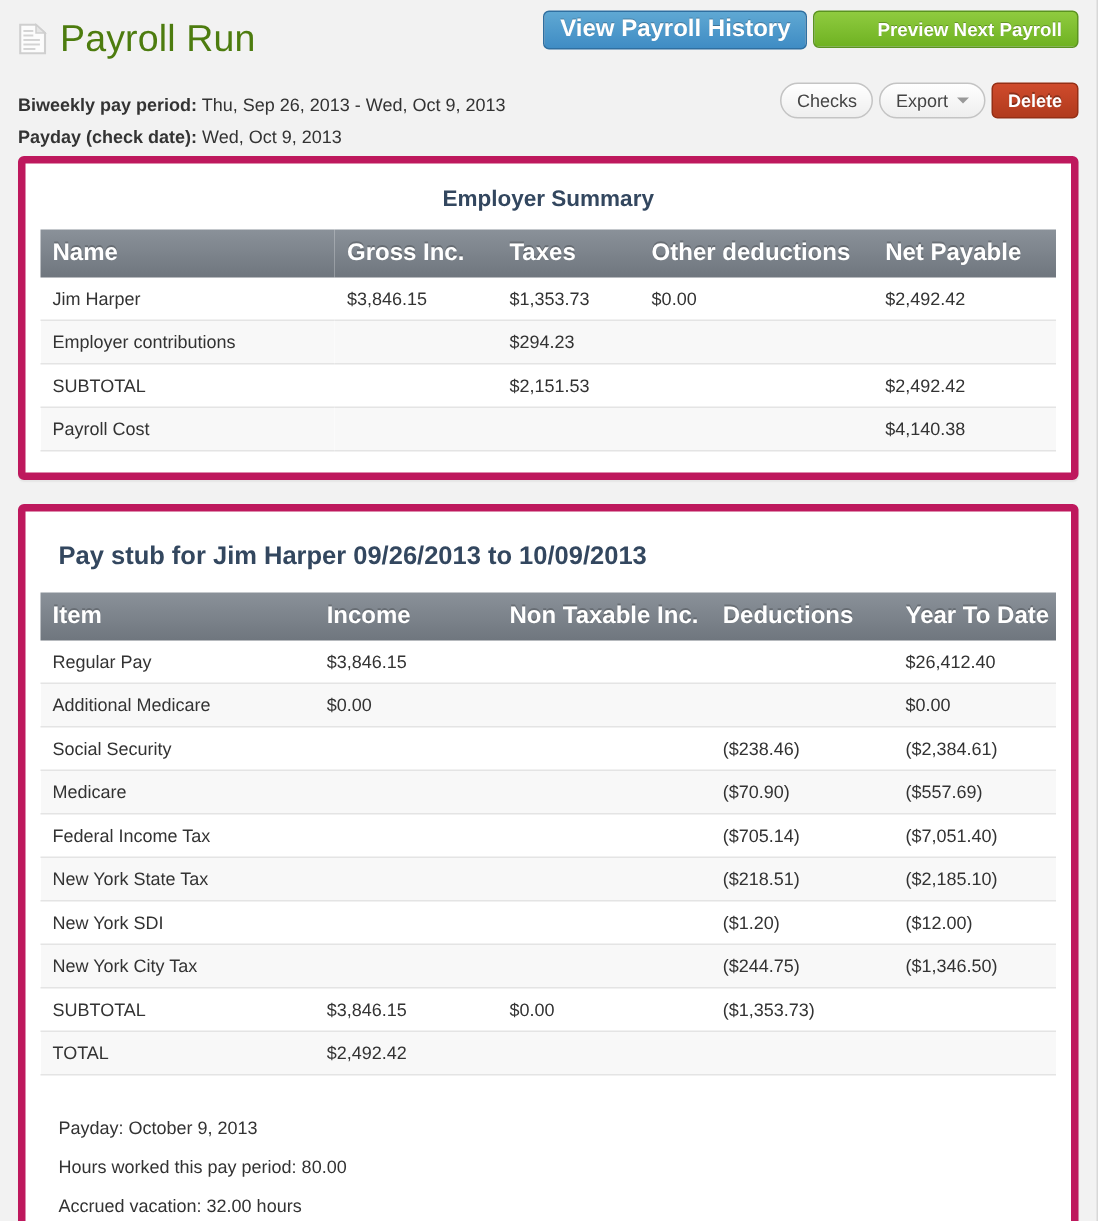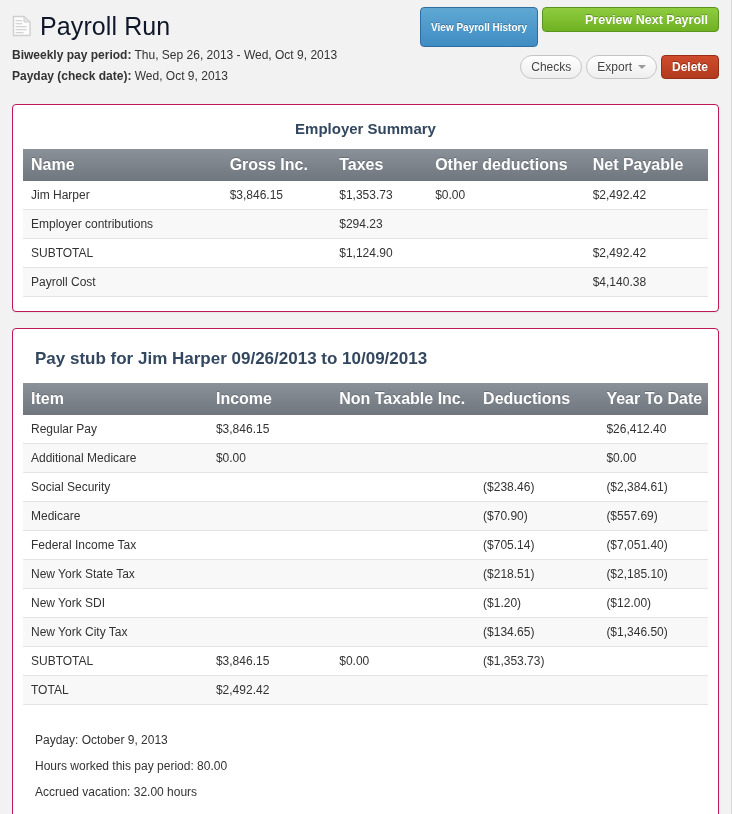--- a/index.html
+++ b/index.html
@@ -38,34 +38,34 @@
   .doc-icon {
     width: 20px;
     height: 22px;
     margin-right: 8px;
     flex: none;
     display: block;
   }
   .page-title {
     font-size: 25px;
     font-weight: normal;
-    color: #0f172a;
+    color: #4d7c0f;
     letter-spacing: 0.1px;
     line-height: 28px;
     white-space: nowrap;
   }
   .top-buttons {
     position: absolute;
     top: 7px;
     right: 12px;
     display: flex;
     gap: 4px;
   }
   .meta {
-    margin-top: 1px;
+    margin-top: 16px;
   }
   .meta-line {
     font-size: 12px;
     color: #333333;
     line-height: 21px;
     white-space: nowrap;
   }
   .meta-label { font-weight: bold; }
   .sub-buttons {
     position: absolute;
@@ -89,22 +89,22 @@
     height: 24px;
     cursor: pointer;
     white-space: nowrap;
     text-shadow: 0 1px 0 rgba(255,255,255,0.6);
   }
   .btn-blue {
     background: linear-gradient(to bottom, #5fa8d3 0%, #3f8cc4 100%);
     border-color: #2f6fa0;
     color: #ffffff;
     text-shadow: 0 -1px 0 rgba(0,0,0,0.25);
-    height: 40px;
-    font-size: 10px;
+    height: 26px;
+    font-size: 16px;
   }
   .btn-green {
     background: linear-gradient(to bottom, #8fcb3f 0%, #6fb222 100%);
     border-color: #5b9320;
     color: #ffffff;
     text-shadow: 0 -1px 0 rgba(0,0,0,0.25);
     height: 25px;
     font-size: 12.5px;
     padding-left: 42px;
   }
@@ -127,21 +127,21 @@
     width: 0; height: 0;
     margin-left: 6px;
     border-left: 4px solid transparent;
     border-right: 4px solid transparent;
     border-top: 4px solid #999999;
   }
 
   
   .card {
     background: #ffffff;
-    border: 1px solid #be185d;
+    border: 5px solid #be185d;
     border-radius: 4px;
     margin: 0 12px 16px 12px;
     box-shadow: 0 1px 1px rgba(0,0,0,0.05);
     padding: 12px 10px 14px 10px;
   }
   .card-title-center {
     text-align: center;
     font-size: 15px;
     font-weight: bold;
     color: #33475f;
@@ -287,21 +287,21 @@
         <tr>
           <td>Employer contributions</td>
           <td></td>
           <td>$294.23</td>
           <td></td>
           <td></td>
         </tr>
         <tr>
           <td>SUBTOTAL</td>
           <td></td>
-          <td>$1,124.90</td>
+          <td>$2,151.53</td>
           <td></td>
           <td>$2,492.42</td>
         </tr>
         <tr>
           <td>Payroll Cost</td>
           <td></td>
           <td></td>
           <td></td>
           <td>$4,140.38</td>
         </tr>
@@ -375,21 +375,21 @@
           <td>New York SDI</td>
           <td></td>
           <td></td>
           <td>($1.20)</td>
           <td>($12.00)</td>
         </tr>
         <tr>
           <td>New York City Tax</td>
           <td></td>
           <td></td>
-          <td>($134.65)</td>
+          <td>($244.75)</td>
           <td>($1,346.50)</td>
         </tr>
         <tr>
           <td>SUBTOTAL</td>
           <td>$3,846.15</td>
           <td>$0.00</td>
           <td>($1,353.73)</td>
           <td></td>
         </tr>
         <tr>

